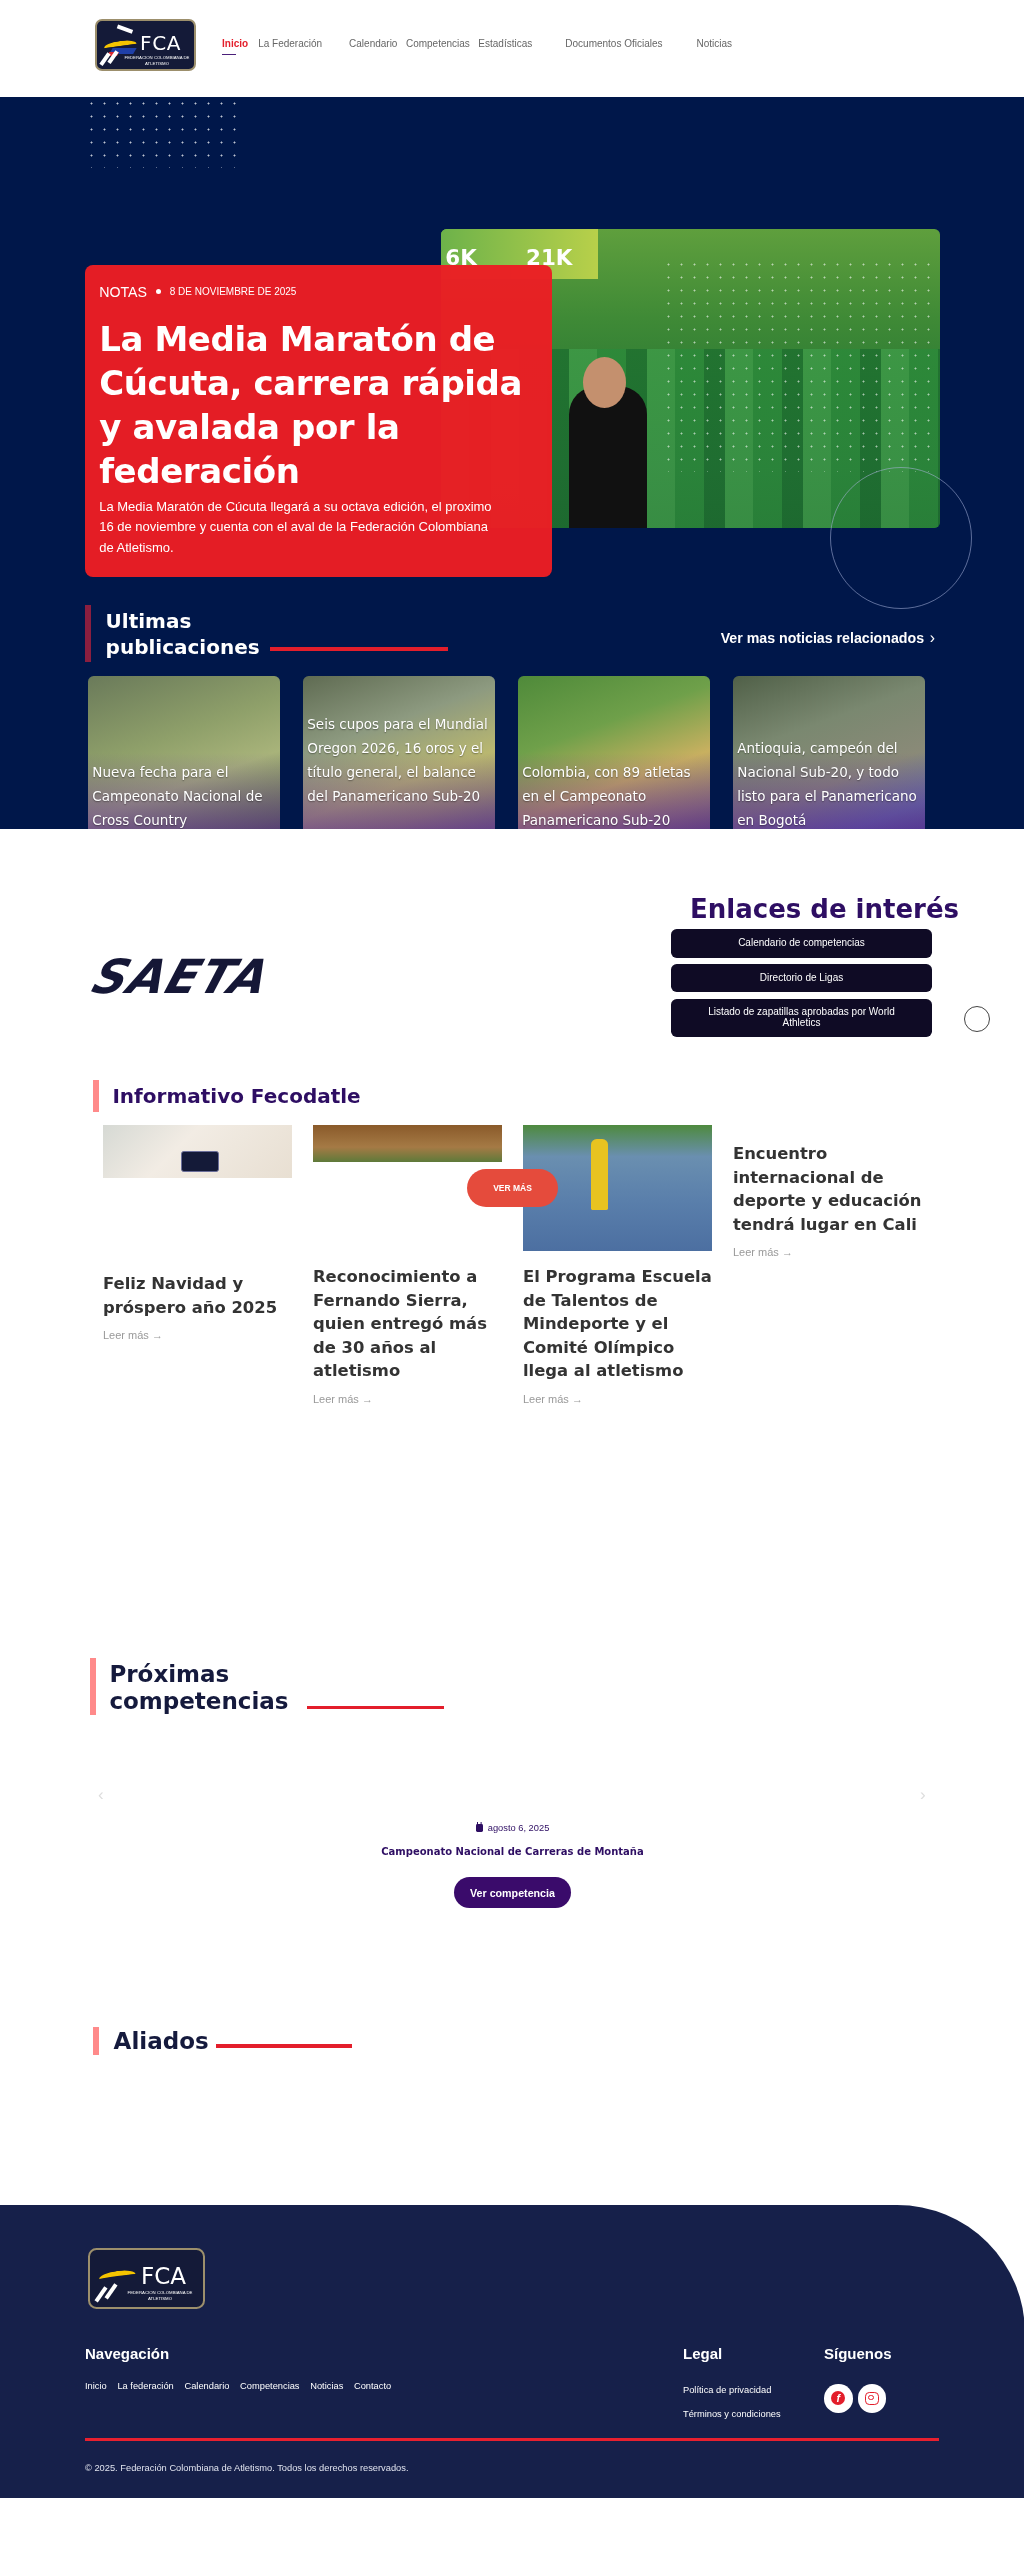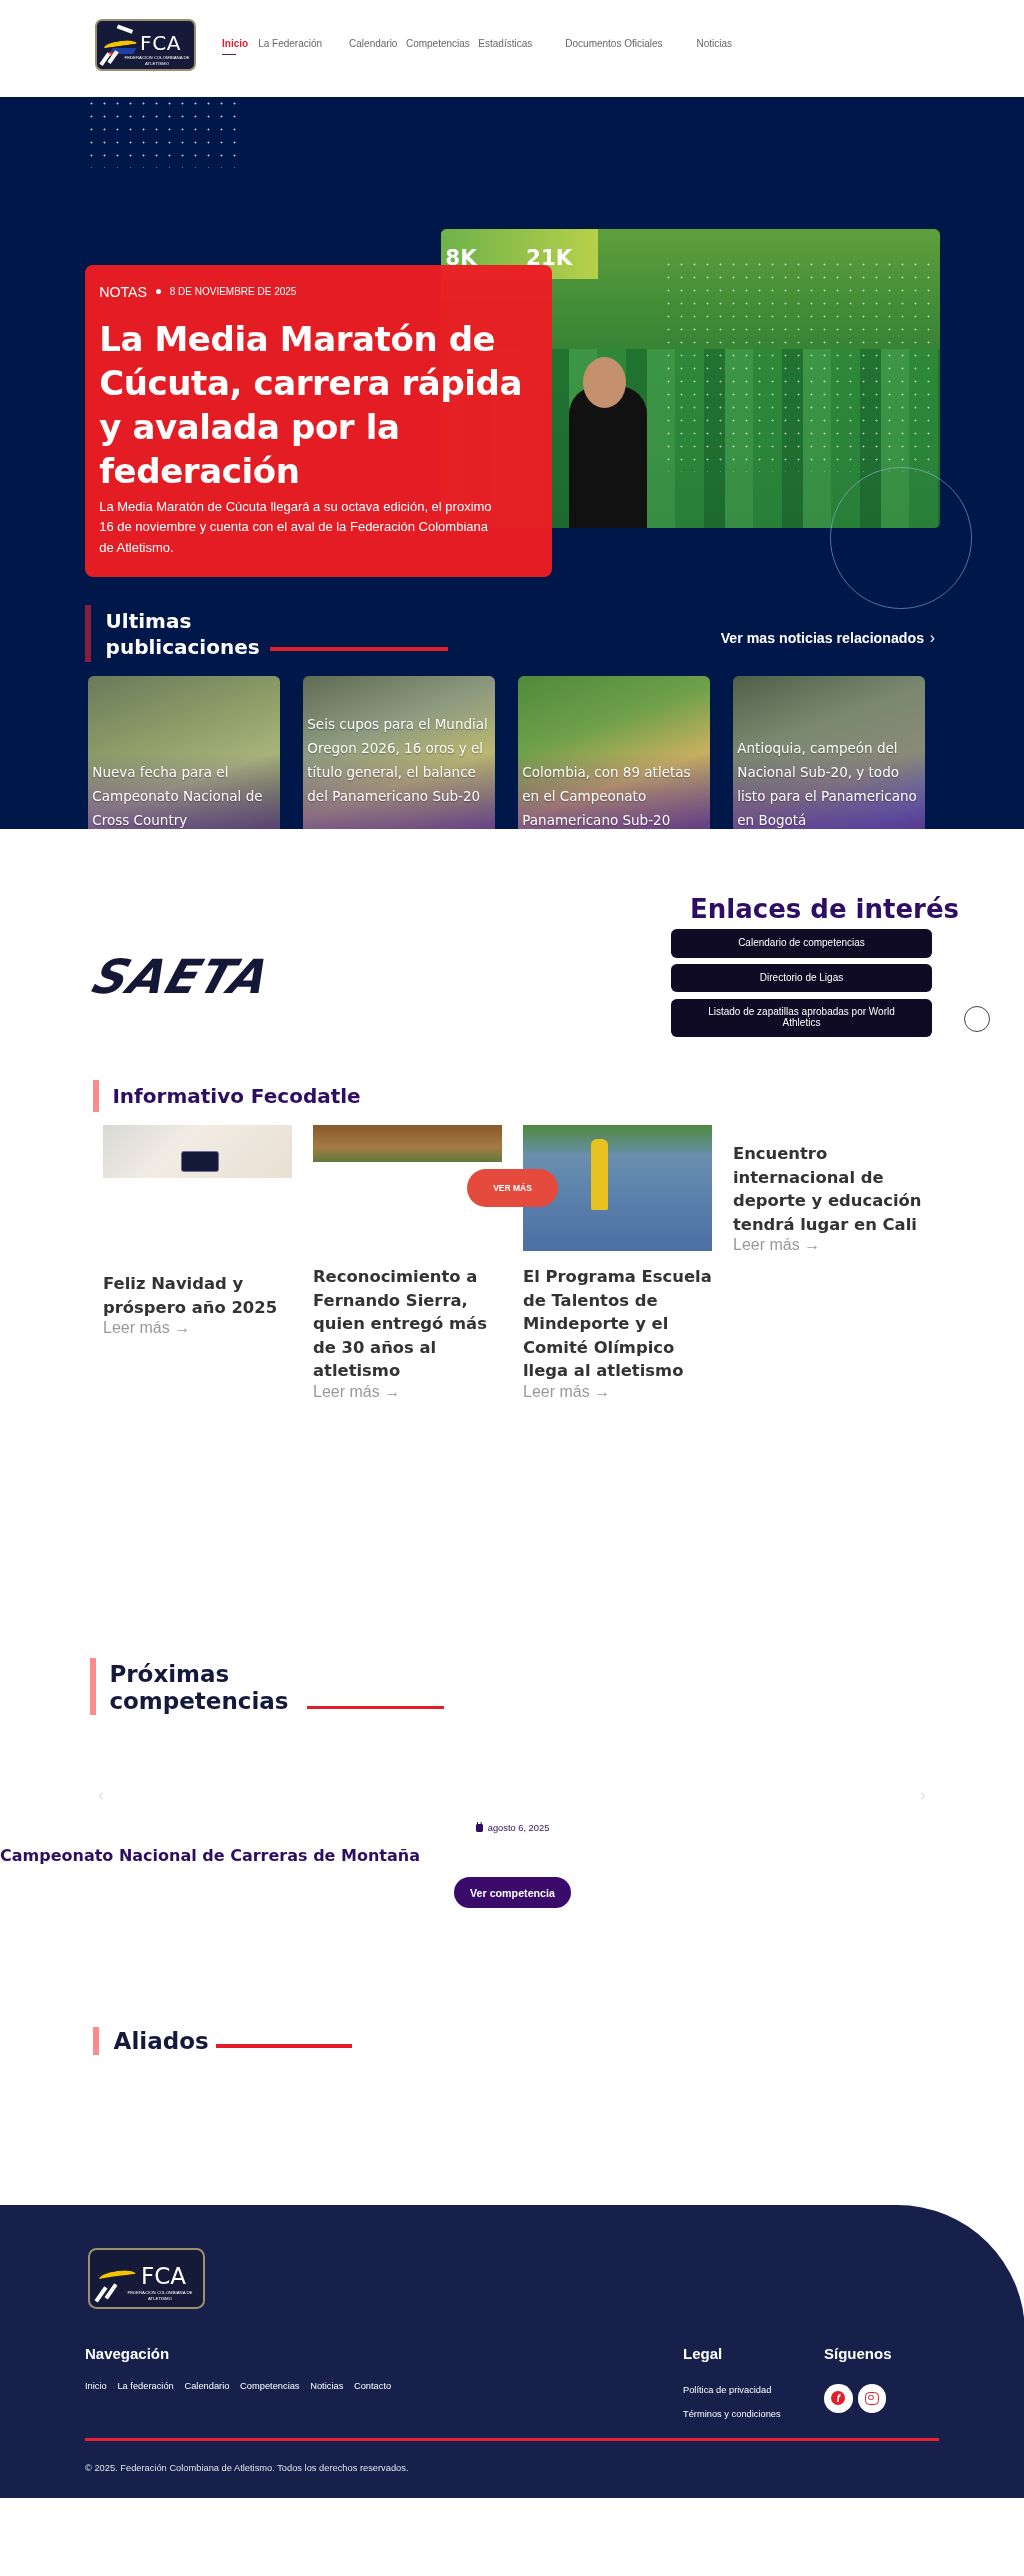--- a/index.html
+++ b/index.html
@@ -61,40 +61,40 @@
   .enlaces-title { position: absolute; left: 690px; top: 65px; font-size: 26px; font-weight: 700; color: #2e0e63; font-family: "DejaVu Sans", sans-serif; }
   .enlace-btn { position: absolute; left: 671px; width: 261px; background: #0f0b25; color: #fff; border-radius: 5.7px; font-size: 10px; text-align: center; display: flex; align-items: center; justify-content: center; line-height: 10.7px; padding: 0 28.5px; }
   .scroll-circle { position: absolute; left: 964px; top: 177px; width: 26px; height: 26px; border: 1.4px solid #444; border-radius: 50%; background: #fff; }
 
   .info-head { position: absolute; left: 93px; top: 251px; display: flex; align-items: center; }
   .info-head .vbar { width: 6.4px; height: 32px; background: #ff8a8a; }
   .info-head h2 { margin-left: 13px; font-size: 20px; font-weight: 700; color: #2e0e63; font-family: "DejaVu Sans", sans-serif; }
 
   .info-item { position: absolute; width: 189px; }
   .info-item h3 { font-size: 16.4px; line-height: 23.5px; font-weight: 600; color: #333; font-family: "DejaVu Sans", sans-serif; }
-  .info-item .leer { font-size: 16px; color: #999; }
+  .info-item .leer { margin-top: 10px; font-size: 11px; color: #999; }
   .img-xmas { background: linear-gradient(135deg, #d6d9d4 0%, #f2ece4 40%, #e8dfd2 100%); position: relative; overflow: hidden; }
   .img-xmas .m { position: absolute; left: 78px; top: 26px; width: 38px; height: 21.4px; background: #141a38; border-radius: 2.8px; border: 0.7px solid #6b6f9a; }
   .img-hut { background: linear-gradient(180deg, #8a5a2a 0%, #a57a45 60%, #5e7a3a 100%); }
   .img-track { background: linear-gradient(180deg, #4e8a3e 0%, #6a8fb0 25%, #5a7fab 60%, #4c6fa1 100%); position: relative; overflow: hidden; }
   .img-track .coach { position: absolute; left: 68px; top: 14.2px; width: 17px; height: 71px; background: #e8c320; border-radius: 5.7px 5.7px 1.4px 1.4px; }
 
   .vermas-btn { position: absolute; left: 467px; top: 340px; width: 91px; height: 38px; background: #e54b3c; border-radius: 19px; color: #fff; font-size: 8.5px; font-weight: 700; display: flex; align-items: center; justify-content: center; }
 
   
   .prox-section { position: relative; height: 434px; }
   .prox-head { position: absolute; left: 90px; top: 0px; display: flex; align-items: flex-end; }
   .prox-head .vbar { width: 6.4px; height: 57px; background: #ff8a8a; }
   .prox-head h2 { margin-left: 13px; font-size: 23px; line-height: 27px; font-weight: 700; color: #151a3d; font-family: "DejaVu Sans", sans-serif; }
   .prox-head .line { margin-left: 18.5px; margin-bottom: 5.7px; width: 137px; height: 3.6px; background: #e31e2b; }
   .arrow { position: absolute; top: 201px; font-size: 17px; color: #ddd; }
   .comp-date { position: absolute; left: 0; width: 1025px; top: 239px; text-align: center; font-size: 9.3px; color: #2e0e63; display: flex; justify-content: center; align-items: center; gap: 4.3px; }
   .cal-icon { width: 7.8px; height: 8.5px; background: #2e0e63; border-radius: 1.4px; position: relative; display: inline-block; }
   .cal-icon::before { content: ""; position: absolute; left: 1.4px; top: -2.1px; width: 1.4px; height: 2.8px; background: #2e0e63; box-shadow: 3.6px 0 0 #2e0e63; }
-  .comp-title { position: absolute; left: 0; width: 1025px; top: 262px; font-size: 16px; font-weight: 700; color: #2e0e63; font-family: "DejaVu Sans", sans-serif; }
+  .comp-title { position: absolute; left: 0; width: 1025px; top: 262px; text-align: center; font-size: 10px; font-weight: 700; color: #2e0e63; font-family: "DejaVu Sans", sans-serif; }
   .comp-btn { position: absolute; left: 454px; top: 293px; width: 117px; height: 31px; background: #3a0b6b; color: #fff; border-radius: 15.7px; font-size: 10.7px; font-weight: 700; display: flex; align-items: center; justify-content: center; }
 
   
   .aliados-section { position: relative; height: 187px; }
   .aliados-head { position: absolute; left: 93px; top: 0px; display: flex; align-items: center; }
   .aliados-head .vbar { width: 6.4px; height: 28.5px; background: #ff8a8a; }
   .aliados-head h2 { margin-left: 14.2px; font-size: 23px; font-weight: 700; color: #151a3d; font-family: "DejaVu Sans", sans-serif; }
   .aliados-head .line { margin-left: 7.1px; margin-top: 10px; width: 136px; height: 3.6px; background: #e31e2b; }
 
   
@@ -138,21 +138,21 @@
     <a style="margin-right:33px">Estadísticas</a>
     <a style="margin-right:34px">Documentos Oficiales</a>
     <a>Noticias</a>
   </nav>
 </header>
 
 <section class="hero">
   <div class="dots" style="left:85px;top:0;width:153px;height:71px"></div>
   <div class="hero-img">
     <div class="banner">
-      <span style="left:4.3px">8K</span>
+      <span style="left:4.3px">6K</span>
       <span style="left:85px">21K</span>
     </div>
     <div class="crowd"></div>
     <div class="runner"></div>
     <div class="runner-head"></div>
     <div class="dots" style="left:221px;top:28.5px;width:270px;height:214px;opacity:.8"></div>
   </div>
   <div class="hero-circle"></div>
 
   <article class="hero-card">

